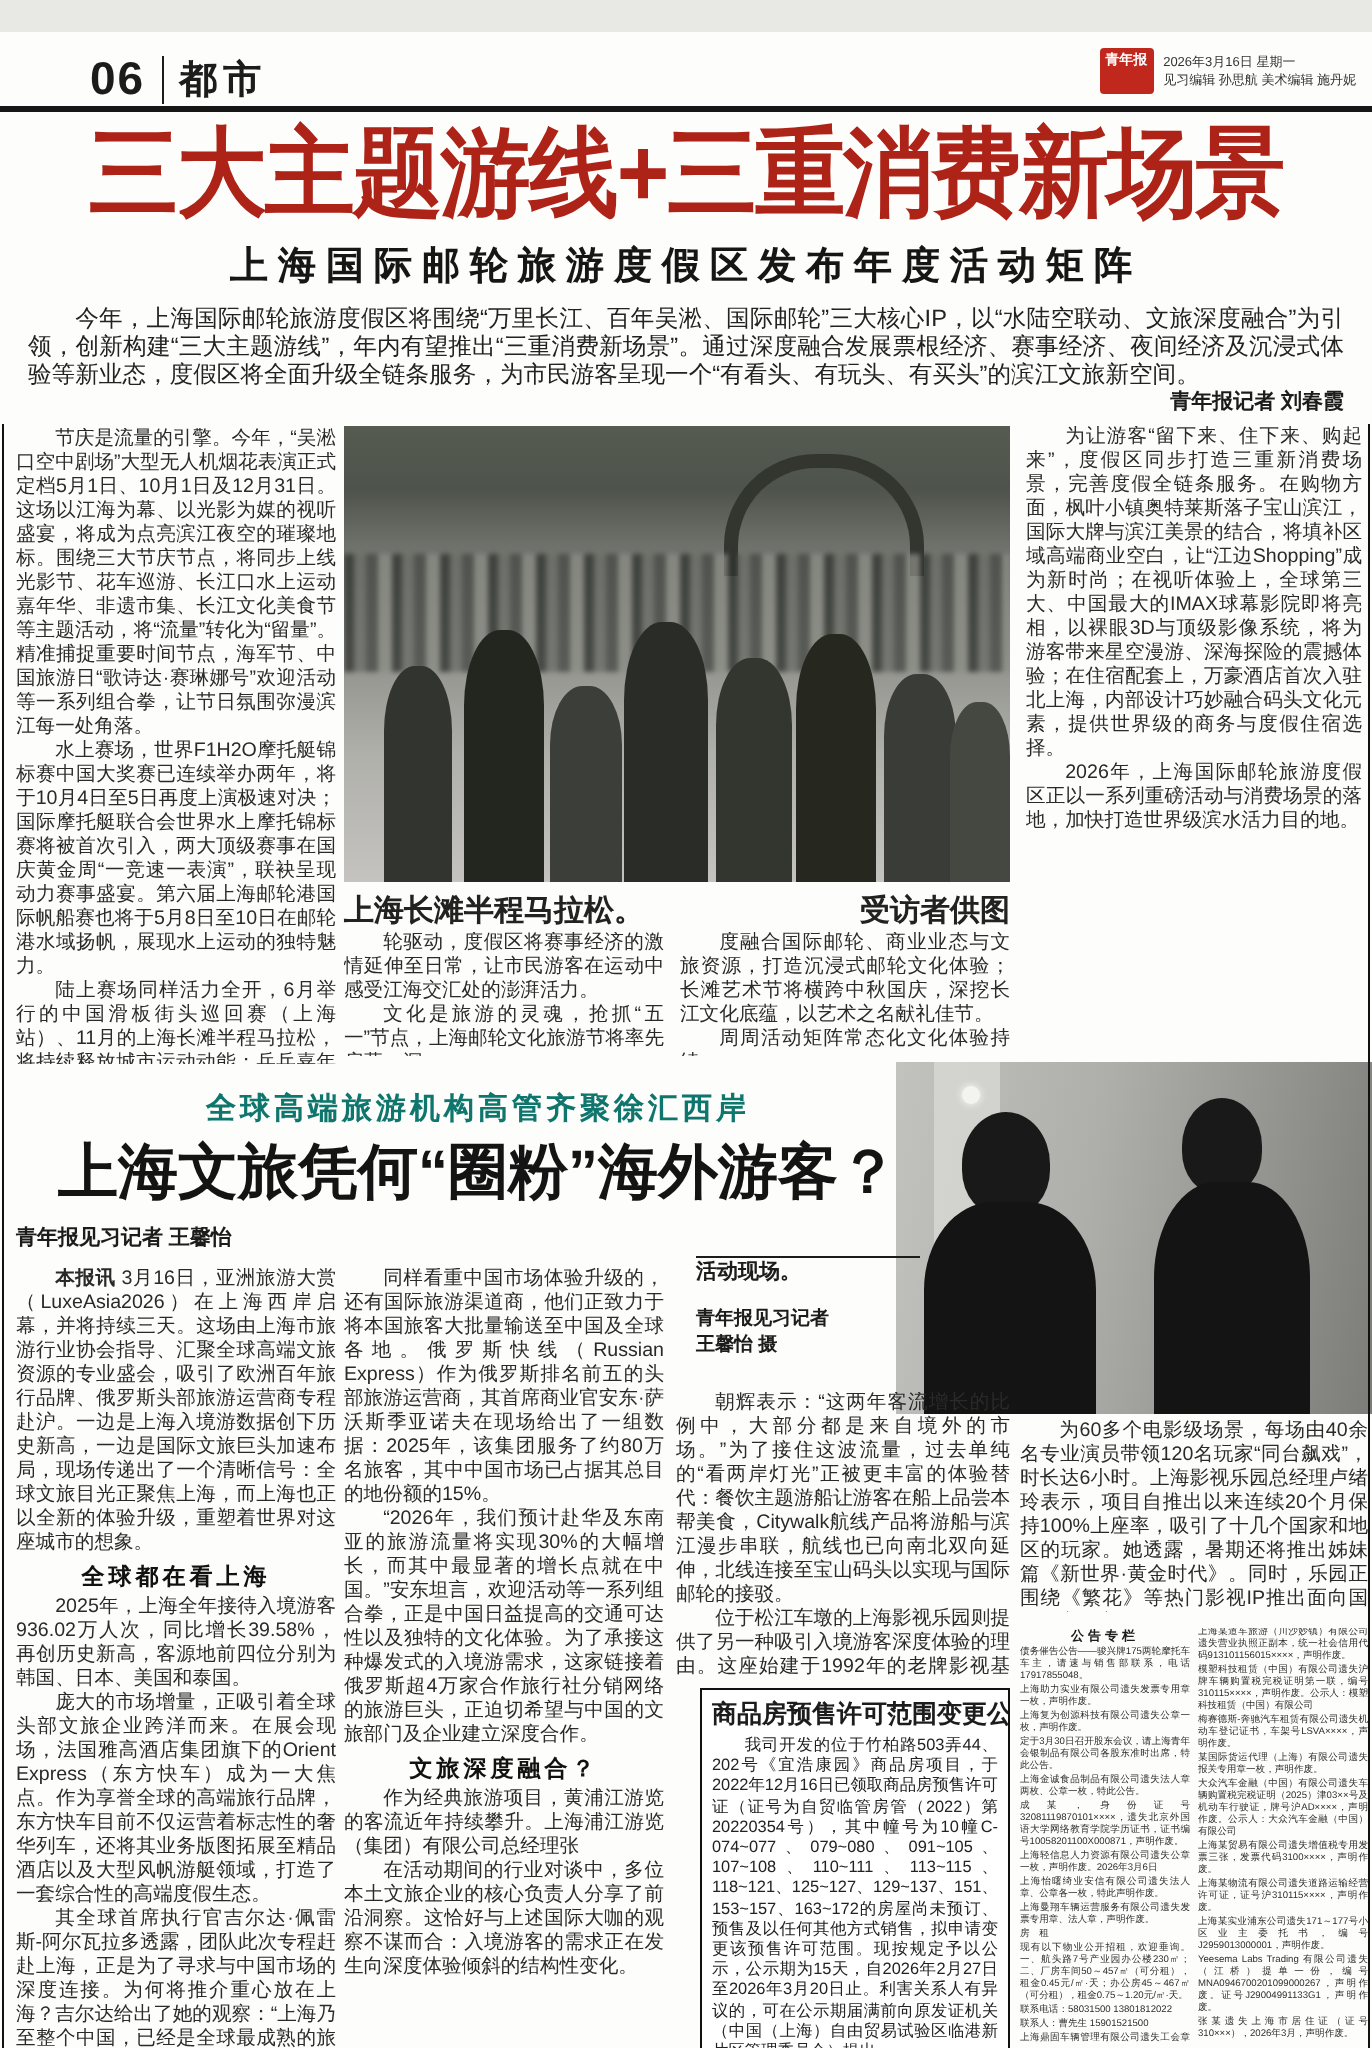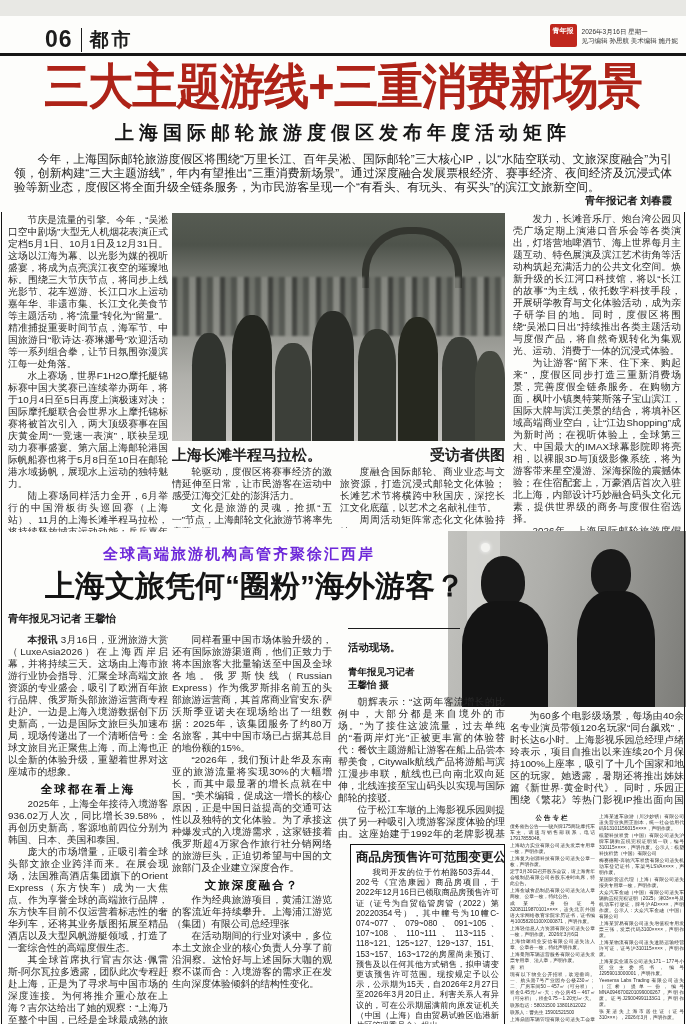--- a/index.html
+++ b/index.html
@@ -43,29 +43,29 @@
     font-size:15px;font-weight:bold;color:#222;}
   
   .photo2{position:absolute;left:448px;top:515px;width:238px;height:176px;overflow:hidden;
     background:linear-gradient(100deg,#c2c2be 0%,#aeaeaa 40%,#8f8f8b 78%,#7c7c78 100%);}
   .ph2-win{position:absolute;left:8%;top:0;width:14%;height:100%;background:#d8d8d4;opacity:.8;}
   .ph2-dot{position:absolute;left:14%;top:7%;width:9px;height:9px;border-radius:50%;background:#f3f3f0;box-shadow:0 0 4px #fff;}
   .ph2-head{position:absolute;border-radius:50% 50% 44% 44%;background:#191919;}
   .ph2-body{position:absolute;border-radius:40% 40% 0 0;background:#141414;}
   
   .a2-kicker{position:absolute;left:0;top:529px;width:478px;text-align:center;font-size:15px;
-             font-weight:600;letter-spacing:2px;color:#6d28d9;}
+             font-weight:600;letter-spacing:2px;color:#0f766e;}
   .a2-h1{position:absolute;left:0;top:550px;width:478px;text-align:center;font-size:30px;
-         font-weight:900;letter-spacing:0;color:#141414;white-space:nowrap;padding-left:16px;}
+         font-weight:900;letter-spacing:0;color:#141414;white-space:nowrap;}
   .a2-byline{position:absolute;left:8px;top:596px;font-size:10.5px;font-weight:bold;}
   .a2c1{left:8px;top:618px;width:160px;height:396px;}
   .a2c2{left:172px;top:618px;width:160px;height:396px;}
   .a2c3{left:338px;top:680px;width:167px;height:144px;}
   .a2c4{left:510px;top:694px;width:174px;height:96px;}
-  .cap2{position:absolute;left:348px;top:612px;width:112px;border-top:1px solid #1c1c1c;padding-top:12px;}
+  .cap2{position:absolute;left:348px;top:612px;width:112px;border-top:1px solid #1c1c1c;padding-top:0;}
   .cap2-t{font-size:10.5px;font-weight:bold;}
   .cap2-c{margin-top:10px;text-align:left;font-size:9.5px;font-weight:bold;line-height:13px;}
   
   .nbox{position:absolute;left:350px;top:828px;width:155px;height:186px;border:1.3px solid #111;
         box-sizing:border-box;padding:4px 5px;overflow:hidden;background:#fff;}
   .nbox-title{font-size:12.5px;font-weight:900;letter-spacing:0;margin:0 0 2px 0;white-space:nowrap;}
   .nbox-body{font-size:8.2px;line-height:10.2px;text-align:justify;text-indent:2em;margin:0;color:#222;}
   
   .cls{position:absolute;left:510px;top:798px;width:174px;height:208px;display:flex;gap:4px;overflow:hidden;}
   .cl-col{width:85px;overflow:hidden;}
@@ -127,21 +127,20 @@
 
   <div class="col a1c2">
       <p class="">轮驱动，度假区将赛事经济的激情延伸至日常，让市民游客在运动中感受江海交汇处的澎湃活力。</p>
       <p class="">文化是旅游的灵魂，抢抓“五一”节点，上海邮轮文化旅游节将率先启幕，深</p>
     </div>
   <div class="col a1c3">
       <p class="">度融合国际邮轮、商业业态与文旅资源，打造沉浸式邮轮文化体验；长滩艺术节将横跨中秋国庆，深挖长江文化底蕴，以艺术之名献礼佳节。</p>
       <p class="">周周活动矩阵常态化文化体验持续</p>
     </div>
   <div class="col a1c4">
-      <p class="">发力，长滩音乐厅、炮台湾公园贝壳广场定期上演港口音乐会等各类演出，灯塔营地啤酒节、海上世界每月主题互动、特色展演及滨江艺术街角等活动构筑起充满活力的公共文化空间。焕新升级的长江河口科技馆，将以“长江的故事”为主线，依托数字科技手段，开展研学教育与文化体验活动，成为亲子研学目的地。同时，度假区将围绕“吴淞口日出”持续推出各类主题活动与度假产品，将自然奇观转化为集观光、运动、消费于一体的沉浸式体验。</p>
       <p class="">为让游客“留下来、住下来、购起来”，度假区同步打造三重新消费场景，完善度假全链条服务。在购物方面，枫叶小镇奥特莱斯落子宝山滨江，国际大牌与滨江美景的结合，将填补区域高端商业空白，让“江边Shopping”成为新时尚；在视听体验上，全球第三大、中国最大的IMAX球幕影院即将亮相，以裸眼3D与顶级影像系统，将为游客带来星空漫游、深海探险的震撼体验；在住宿配套上，万豪酒店首次入驻北上海，内部设计巧妙融合码头文化元素，提供世界级的商务与度假住宿选择。</p>
       <p class="">2026年，上海国际邮轮旅游度假区正以一系列重磅活动与消费场景的落地，加快打造世界级滨水活力目的地。</p>
     </div>
 
   <div class="photo2">
     <div class="ph2-win"></div>
     <div class="ph2-dot"></div>
     <span class="ph2-head" style="left:14%;top:14%;width:44px;height:52px;"></span>
     <span class="ph2-body" style="left:6%;top:40%;width:86px;height:110px;"></span>
     <span class="ph2-head" style="left:60%;top:10%;width:40px;height:48px;"></span>
@@ -157,21 +156,21 @@
     <h3>全球都在看上海</h3>
     <div>
         <p class="">2025年，上海全年接待入境游客936.02万人次，同比增长39.58%，再创历史新高，客源地前四位分别为韩国、日本、美国和泰国。</p>
         <p class="">庞大的市场增量，正吸引着全球头部文旅企业跨洋而来。在展会现场，法国雅高酒店集团旗下的Orient Express（东方快车）成为一大焦点。作为享誉全球的高端旅行品牌，东方快车目前不仅运营着标志性的奢华列车，还将其业务版图拓展至精品酒店以及大型风帆游艇领域，打造了一套综合性的高端度假生态。</p>
         <p class="">其全球首席执行官吉尔达·佩雷斯-阿尔瓦拉多透露，团队此次专程赶赴上海，正是为了寻求与中国市场的深度连接。为何将推介重心放在上海？吉尔达给出了她的观察：“上海乃至整个中国，已经是全球最成熟的旅游市场之一，这里的旅客不再仅仅满足于购买商品或享受优秀的硬件设施，大家更看重背后的历史文化、沉浸式的深度体验以及真实的人际连接。”</p>
       </div>
   </div>
   <div class="col a2c2">
     <div>
         <p class="">同样看重中国市场体验升级的，还有国际旅游渠道商，他们正致力于将本国旅客大批量输送至中国及全球各地。俄罗斯快线（Russian Express）作为俄罗斯排名前五的头部旅游运营商，其首席商业官安东·萨沃斯季亚诺夫在现场给出了一组数据：2025年，该集团服务了约80万名旅客，其中中国市场已占据其总目的地份额的15%。</p>
-        <p class="">“2026年，我们预计赴华及东南亚的旅游流量将实现30%的大幅增长，而其中最显著的增长点就在中国。”美术编辑，促成这一增长的核心原因，正是中国日益提高的交通可达性以及独特的文化体验。为了承接这种爆发式的入境游需求，这家链接着俄罗斯超4万家合作旅行社分销网络的旅游巨头，正迫切希望与中国的文旅部门及企业建立深度合作。</p>
+        <p class="">“2026年，我们预计赴华及东南亚的旅游流量将实现30%的大幅增长，而其中最显著的增长点就在中国。”安东坦言，欢迎活动等一系列组合拳，正是中国日益提高的交通可达性以及独特的文化体验。为了承接这种爆发式的入境游需求，这家链接着俄罗斯超4万家合作旅行社分销网络的旅游巨头，正迫切希望与中国的文旅部门及企业建立深度合作。</p>
       </div>
     <h3>文旅深度融合？</h3>
     <div>
         <p class="">作为经典旅游项目，黄浦江游览的客流近年持续攀升。上海浦江游览（集团）有限公司总经理张</p>
         <p class="">在活动期间的行业对谈中，多位本土文旅企业的核心负责人分享了前沿洞察。这恰好与上述国际大咖的观察不谋而合：入境游客的需求正在发生向深度体验倾斜的结构性变化。</p>
       </div>
   </div>
 
   <div class="cap2">
     <div class="cap2-t">活动现场。</div>

